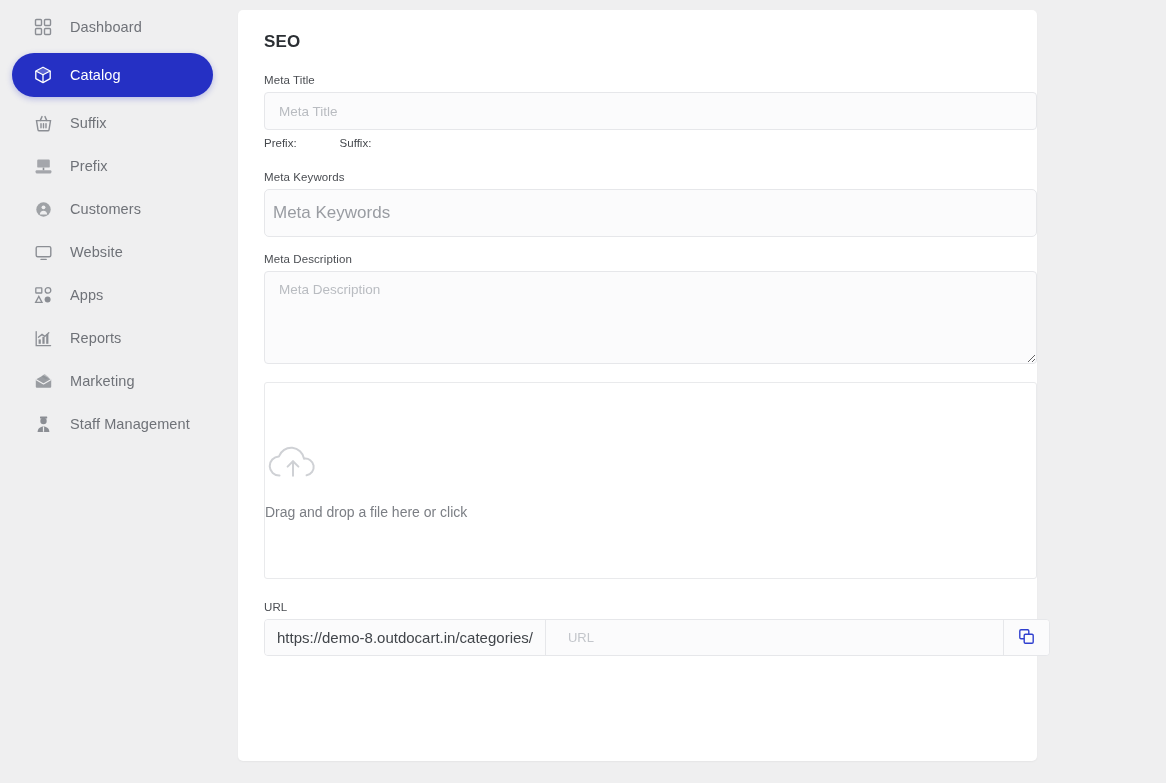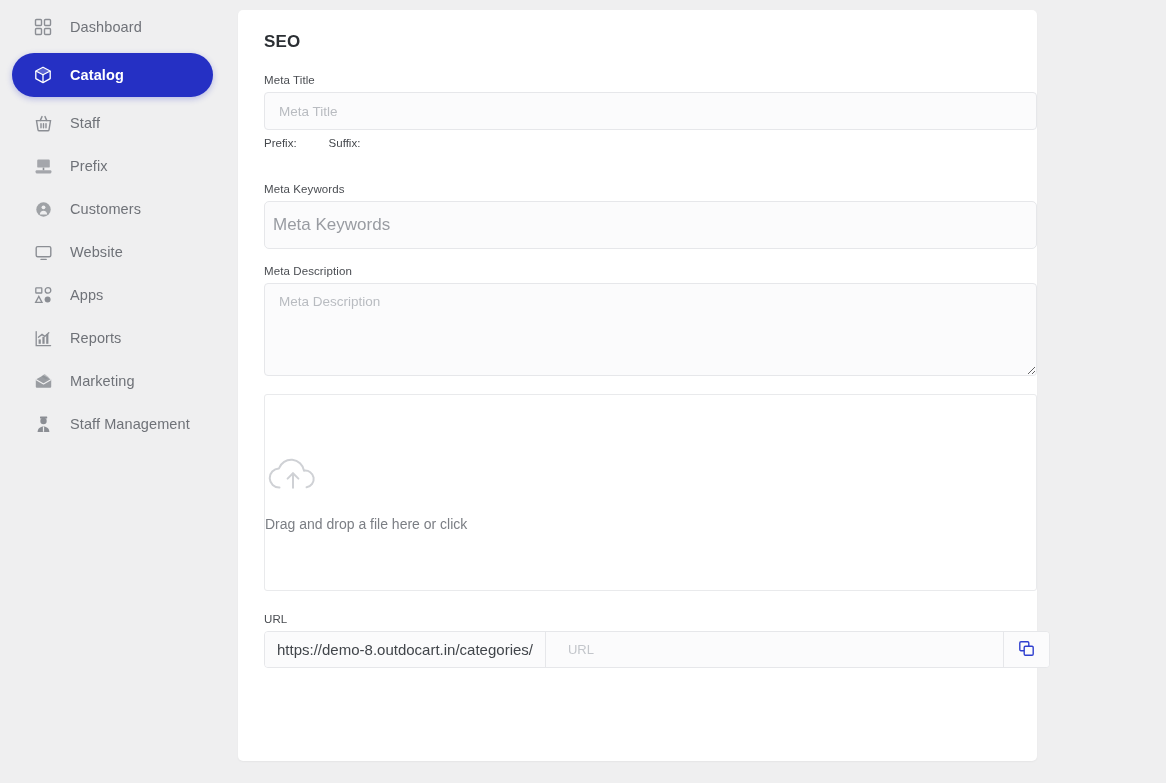--- a/index.html
+++ b/index.html
@@ -55,21 +55,21 @@
     color: #6f7278;
     letter-spacing: 0.1px;
     white-space: nowrap;
   }
   .nav-item.active {
     background: #2530c4;
     height: 44px;
     margin: 6px 12px;
     box-shadow: 0 2px 6px rgba(37,48,196,0.28);
   }
-  .nav-item.active .nav-label { color: #ffffff; font-weight: 700; }
+  .nav-item.active .nav-label { color: #ffffff; font-weight: 400; }
   .nav-item.active .nav-icon { color: #ffffff; }
   .nav-item svg { display: block; }
 
   
   #card {
     position: absolute;
     left: 238px;
     top: 10px;
     width: 799px;
     height: 751px;
@@ -116,24 +116,25 @@
     background: #fbfbfc;
     padding: 0 8px;
     font-size: 17px;
     color: #3d4045;
     font-family: "Liberation Sans", sans-serif;
     outline: none;
   }
   .input-tags::placeholder { color: #999ca2; }
 
   .affix-row {
-    margin: 7px 0 16px 13px;
+    margin: 7px 0 4px 13px;
     font-size: 11.5px;
     color: #45484d;
     display: flex;
+    gap: 11px;
   }
   .affix-row .affix-suffix { margin-left: 32px; }
 
   .textarea-desc {
     width: 773px;
     height: 93px;
     border: 1px solid #e6e7ea;
     border-radius: 4px;
     background: #fbfbfc;
     padding: 10px 14px;
@@ -248,21 +249,21 @@
     </div>
 
     <div class="nav-item">
       <span class="nav-icon">
         <svg width="19" height="19" viewBox="0 0 19 19" fill="none" stroke="currentColor" stroke-width="1.4" stroke-linecap="round">
           <path d="M2.5 6.6h14l-1.5 9.2a1.2 1.2 0 0 1-1.2 1H5.2a1.2 1.2 0 0 1-1.2-1z"></path>
           <path d="M6.2 6.6 8 2.6M12.8 6.6 11 2.6"></path>
           <path d="M7 9.6v4.2M9.5 9.6v4.2M12 9.6v4.2"></path>
         </svg>
       </span>
-      <span class="nav-label">Staff</span>
+      <span class="nav-label">Suffix</span>
     </div>
 
     <div class="nav-item">
       <span class="nav-icon">
         <svg width="19" height="19" viewBox="0 0 19 19" fill="none" stroke="currentColor" stroke-width="1.3">
           <rect x="3.2" y="2.6" width="12.6" height="8" rx="1.2" fill="currentColor" fill-opacity="0.75" stroke="none"></rect>
           <path d="M9.5 10.6v2.6" stroke-width="1.6"></path>
           <rect x="1.6" y="13.2" width="15.8" height="3.2" rx="1.1" fill="currentColor" fill-opacity="0.75" stroke="none"></rect>
         </svg>
       </span>

